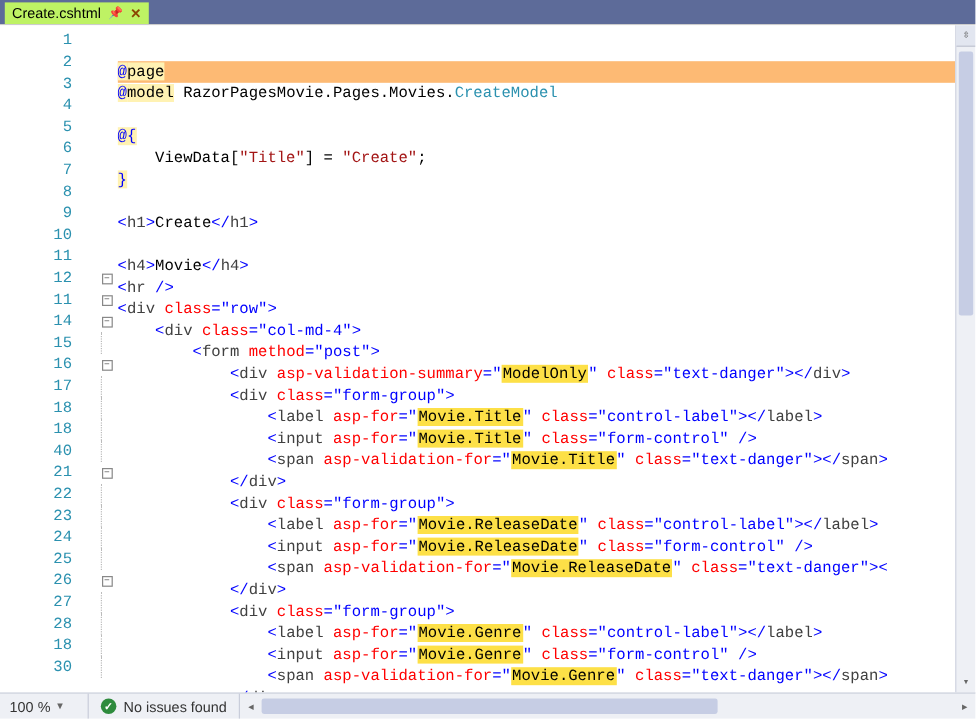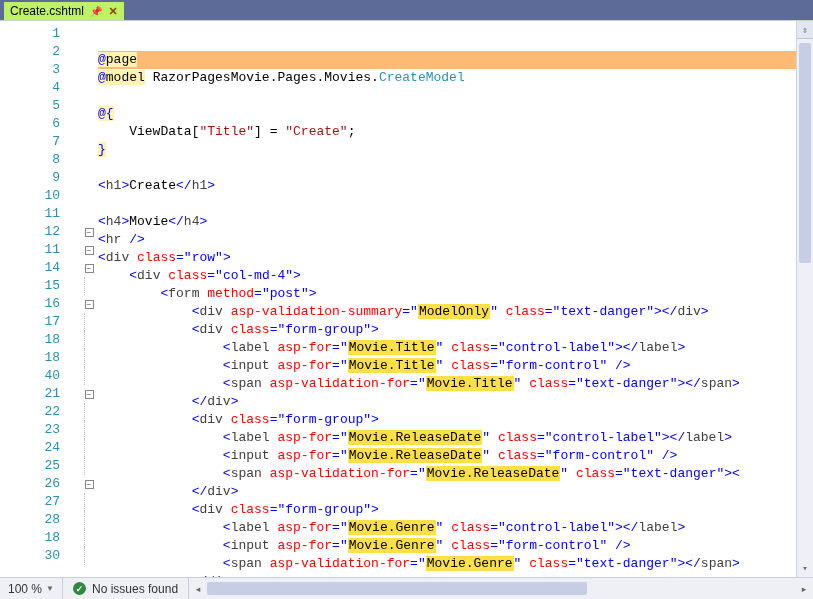--- a/index.html
+++ b/index.html
@@ -119,21 +119,21 @@
     height: 22px;
     background: #eef0f5;
     border-top: 1px solid #c9cdda;
     display:flex;
     align-items:center;
     font-family: "Segoe UI", sans-serif;
     font-size: 12px;
     color:#333;
   }
   .zoom {
-    width: 63px;
+    width: 74px;
     padding-left: 8px;
     border-right: 1px solid #c9cdda;
     height:100%;
     display:flex; align-items:center; gap:4px;
   }
   .zoom .dd { font-size:8px; color:#666; }
   .status-ok {
     display:flex; align-items:center; gap:6px;
     padding: 0 10px;
   }

